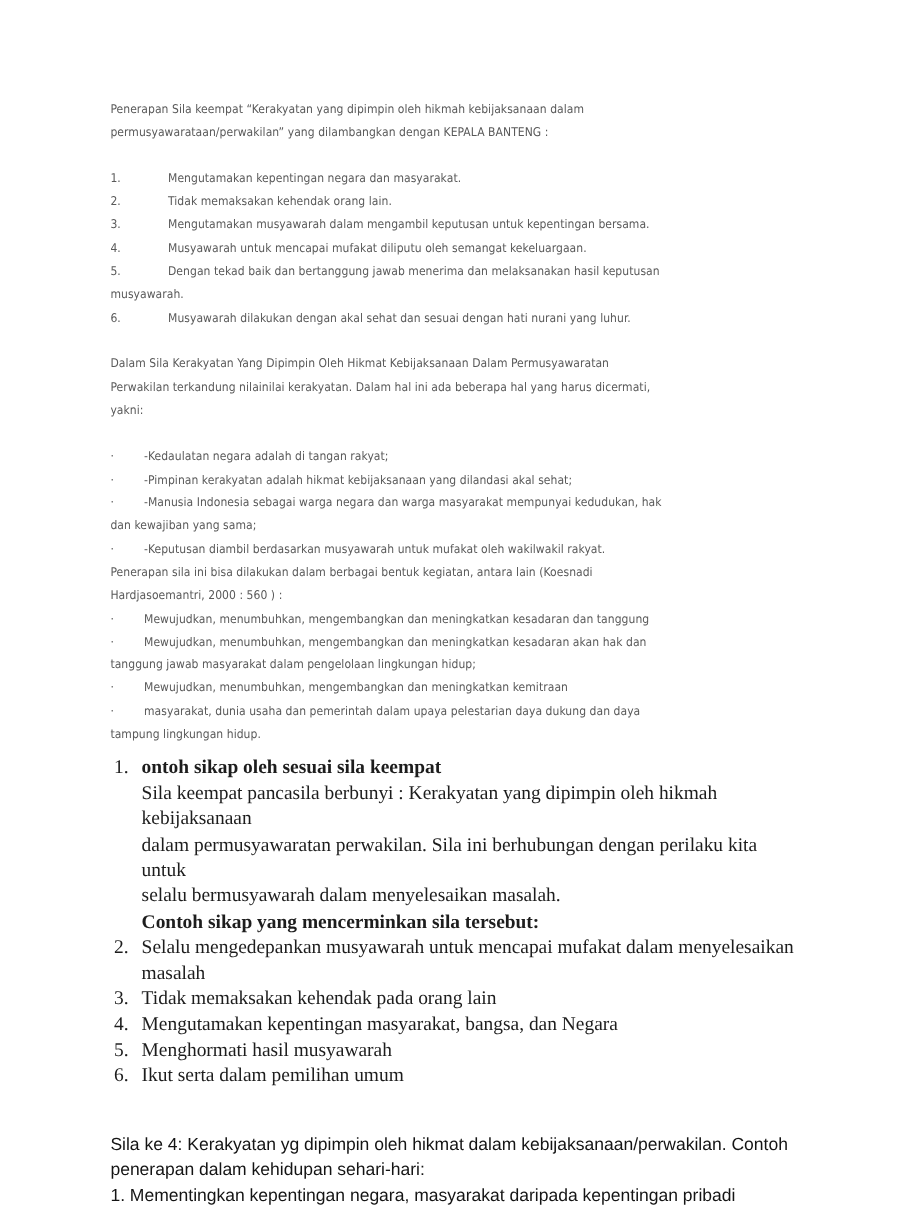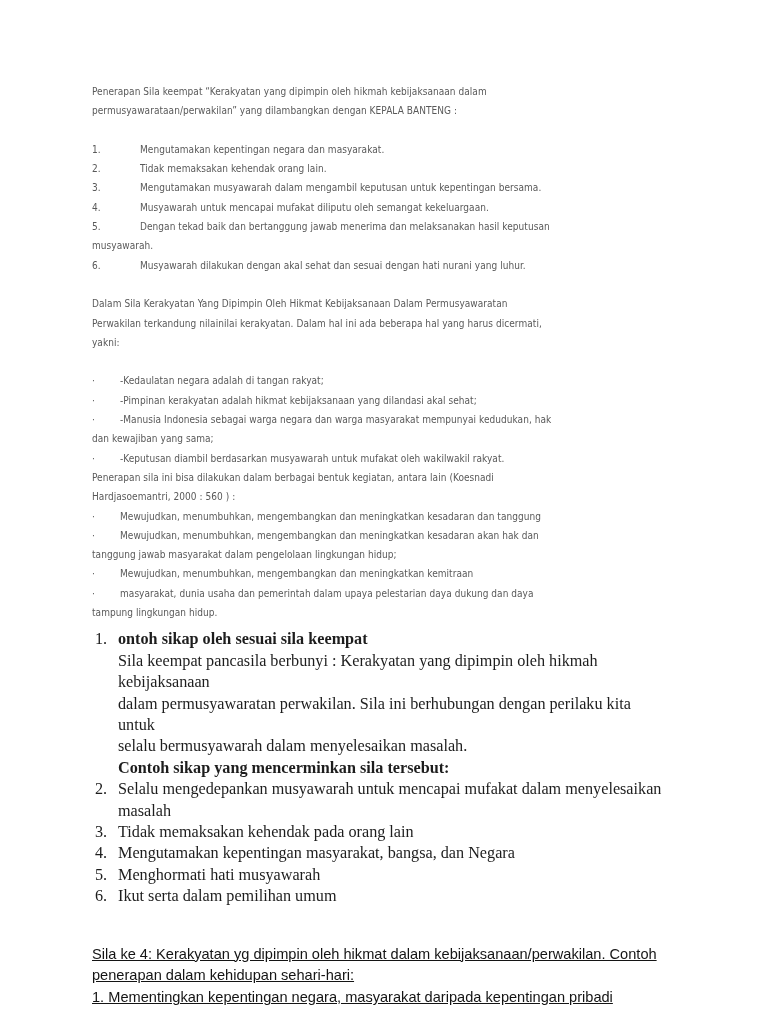--- a/index.html
+++ b/index.html
@@ -92,21 +92,21 @@
 
   
   .blockC {
     font-family: "Liberation Sans", sans-serif;
     font-size: 14.6px;
     line-height: 21.8px;
     color: #141414;
     margin-top: 36px;
     max-width: 575px;
   }
-  .blockC p { margin: 0; text-decoration: underline; }
+  .blockC p { margin: 0; }
 </style>
 </head>
 <body>
 
 <div id="page">
 
   <div class="blockA">
 
     <p>Penerapan Sila keempat “Kerakyatan yang dipimpin oleh hikmah kebijaksanaan dalam</p>
     <p>permusyawarataan/perwakilan” yang dilambangkan dengan KEPALA BANTENG :</p>
@@ -214,21 +214,21 @@
     <div class="serif-row">
       <span class="num">3.</span>
       <span class="txt">Tidak memaksakan kehendak pada orang lain</span>
     </div>
     <div class="serif-row">
       <span class="num">4.</span>
       <span class="txt">Mengutamakan kepentingan masyarakat, bangsa, dan Negara</span>
     </div>
     <div class="serif-row">
       <span class="num">5.</span>
-      <span class="txt">Menghormati hati musyawarah</span>
+      <span class="txt">Menghormati hasil musyawarah</span>
     </div>
     <div class="serif-row">
       <span class="num">6.</span>
       <span class="txt">Ikut serta dalam pemilihan umum</span>
     </div>
 
   </div>
 
   <div class="blockC">
     <p>Sila ke 4: Kerakyatan yg dipimpin oleh hikmat dalam kebijaksanaan/perwakilan. Contoh</p>

